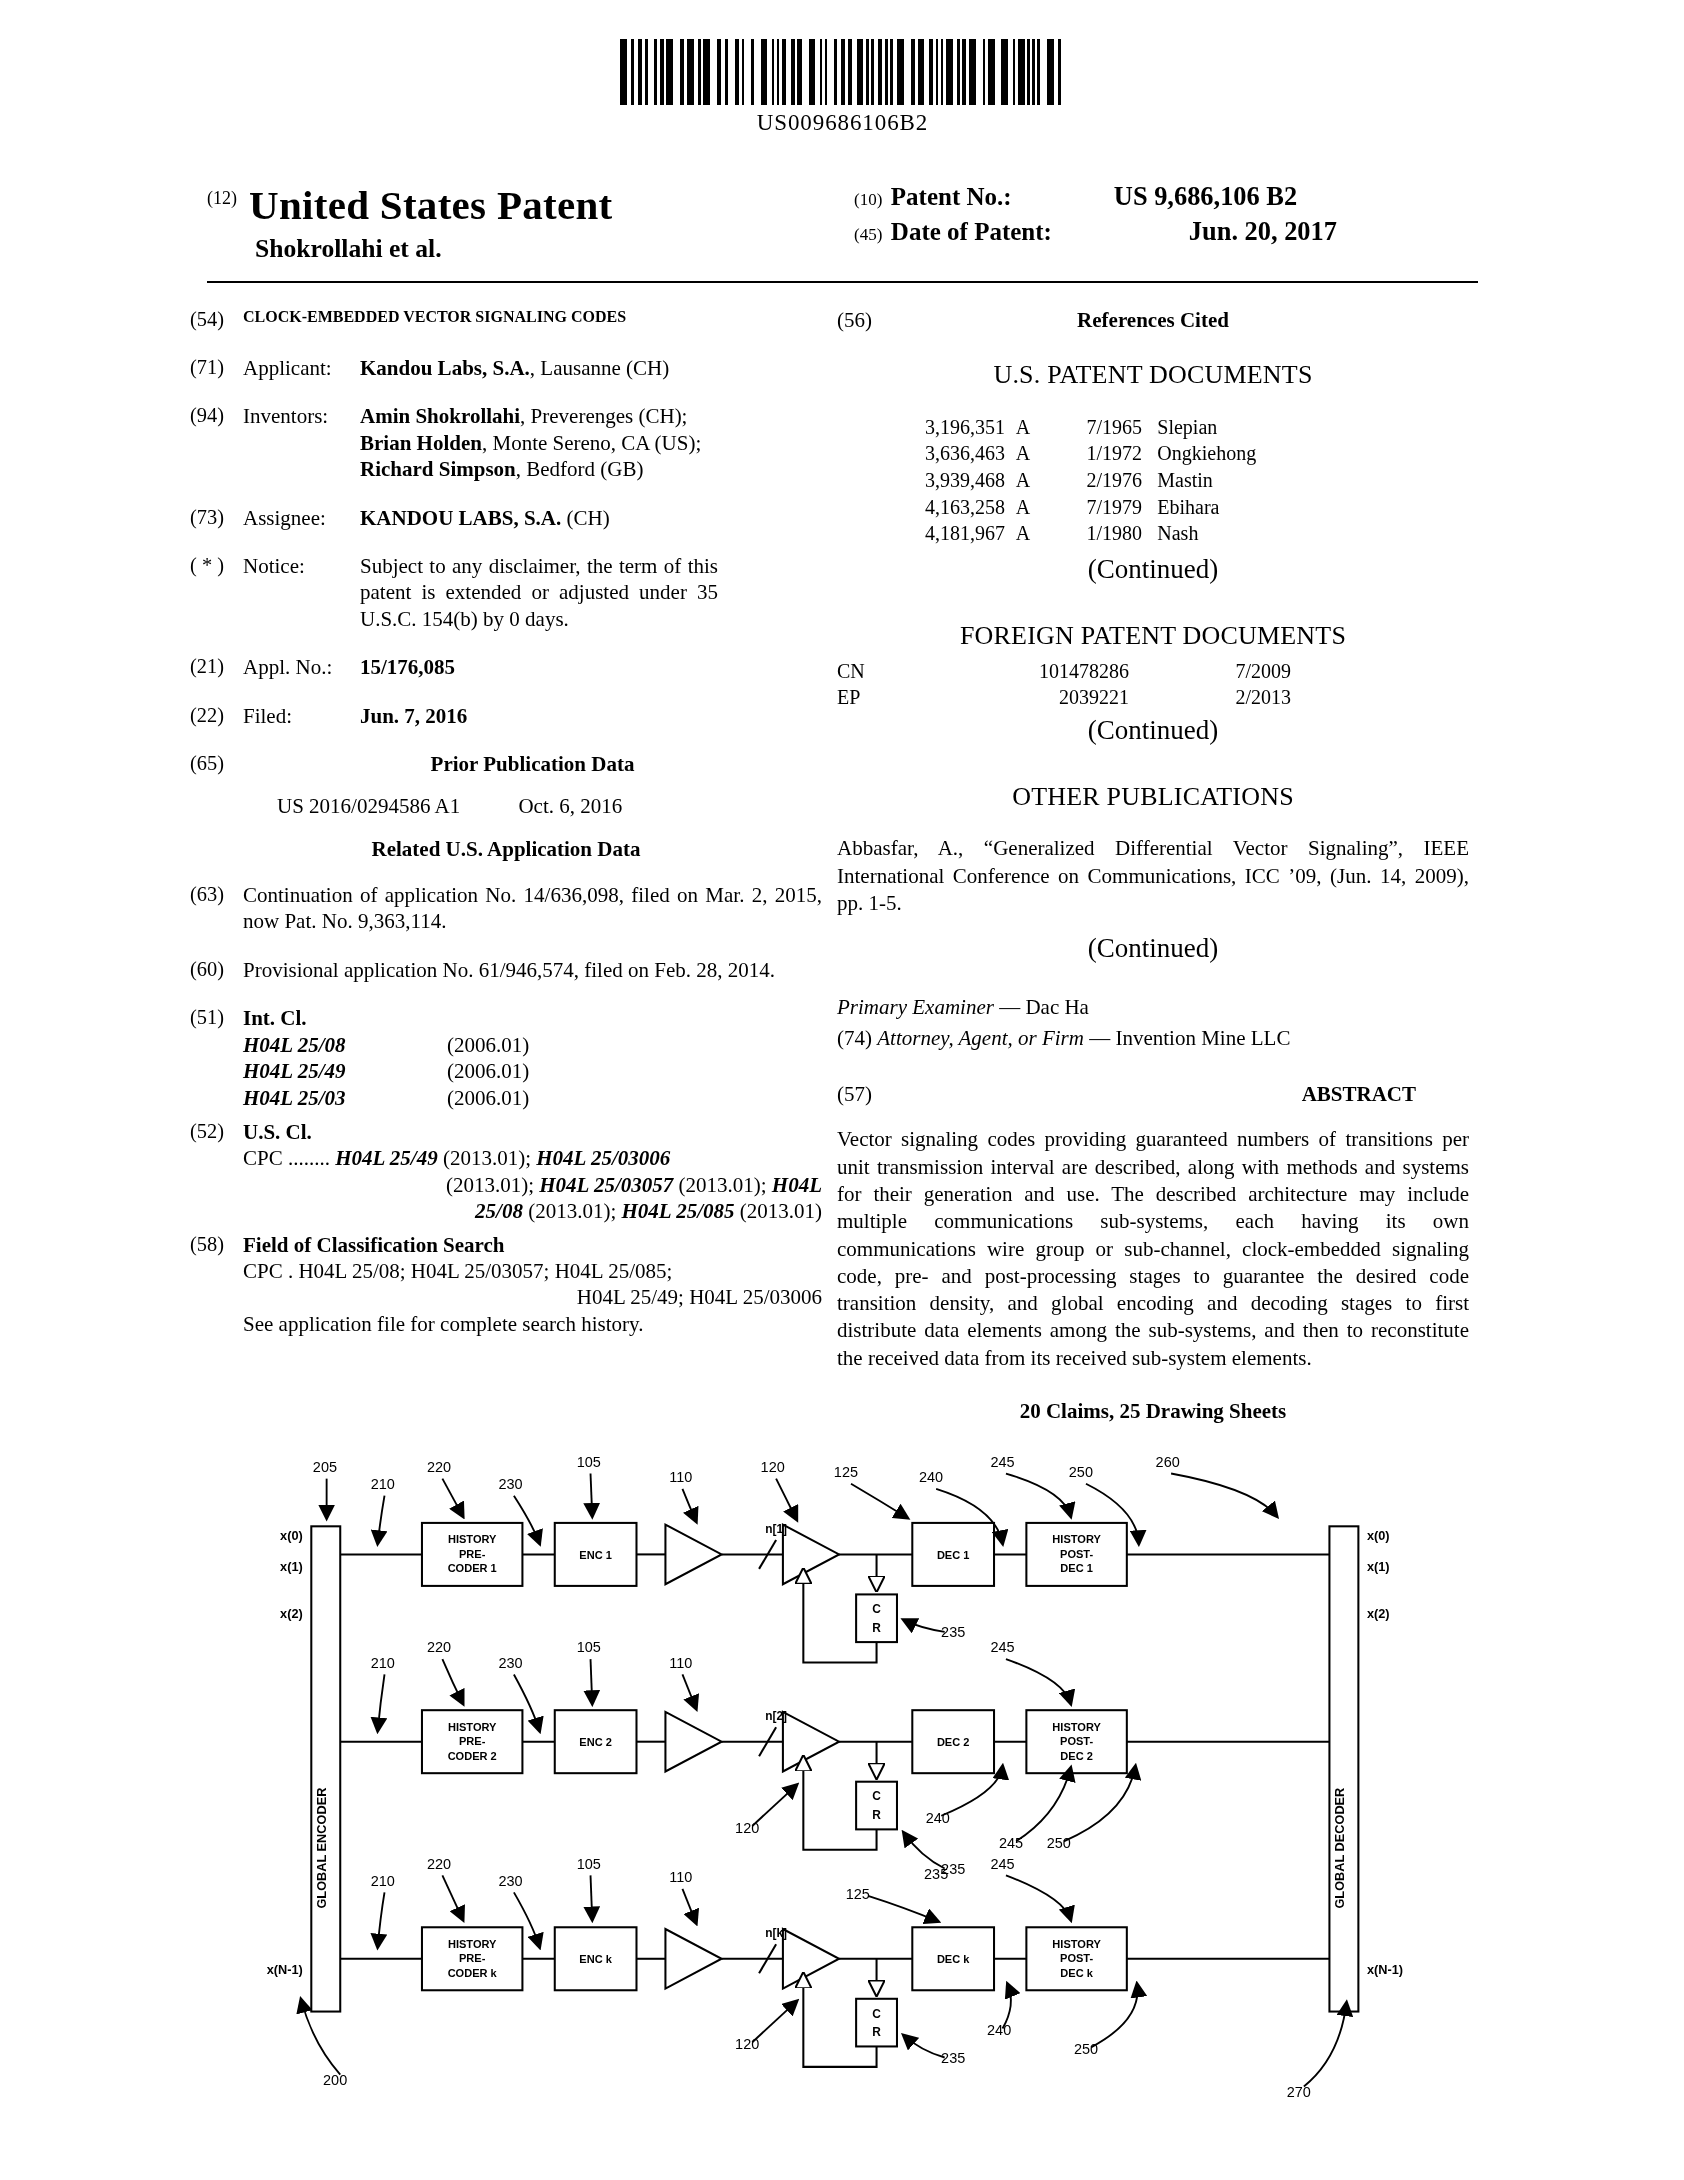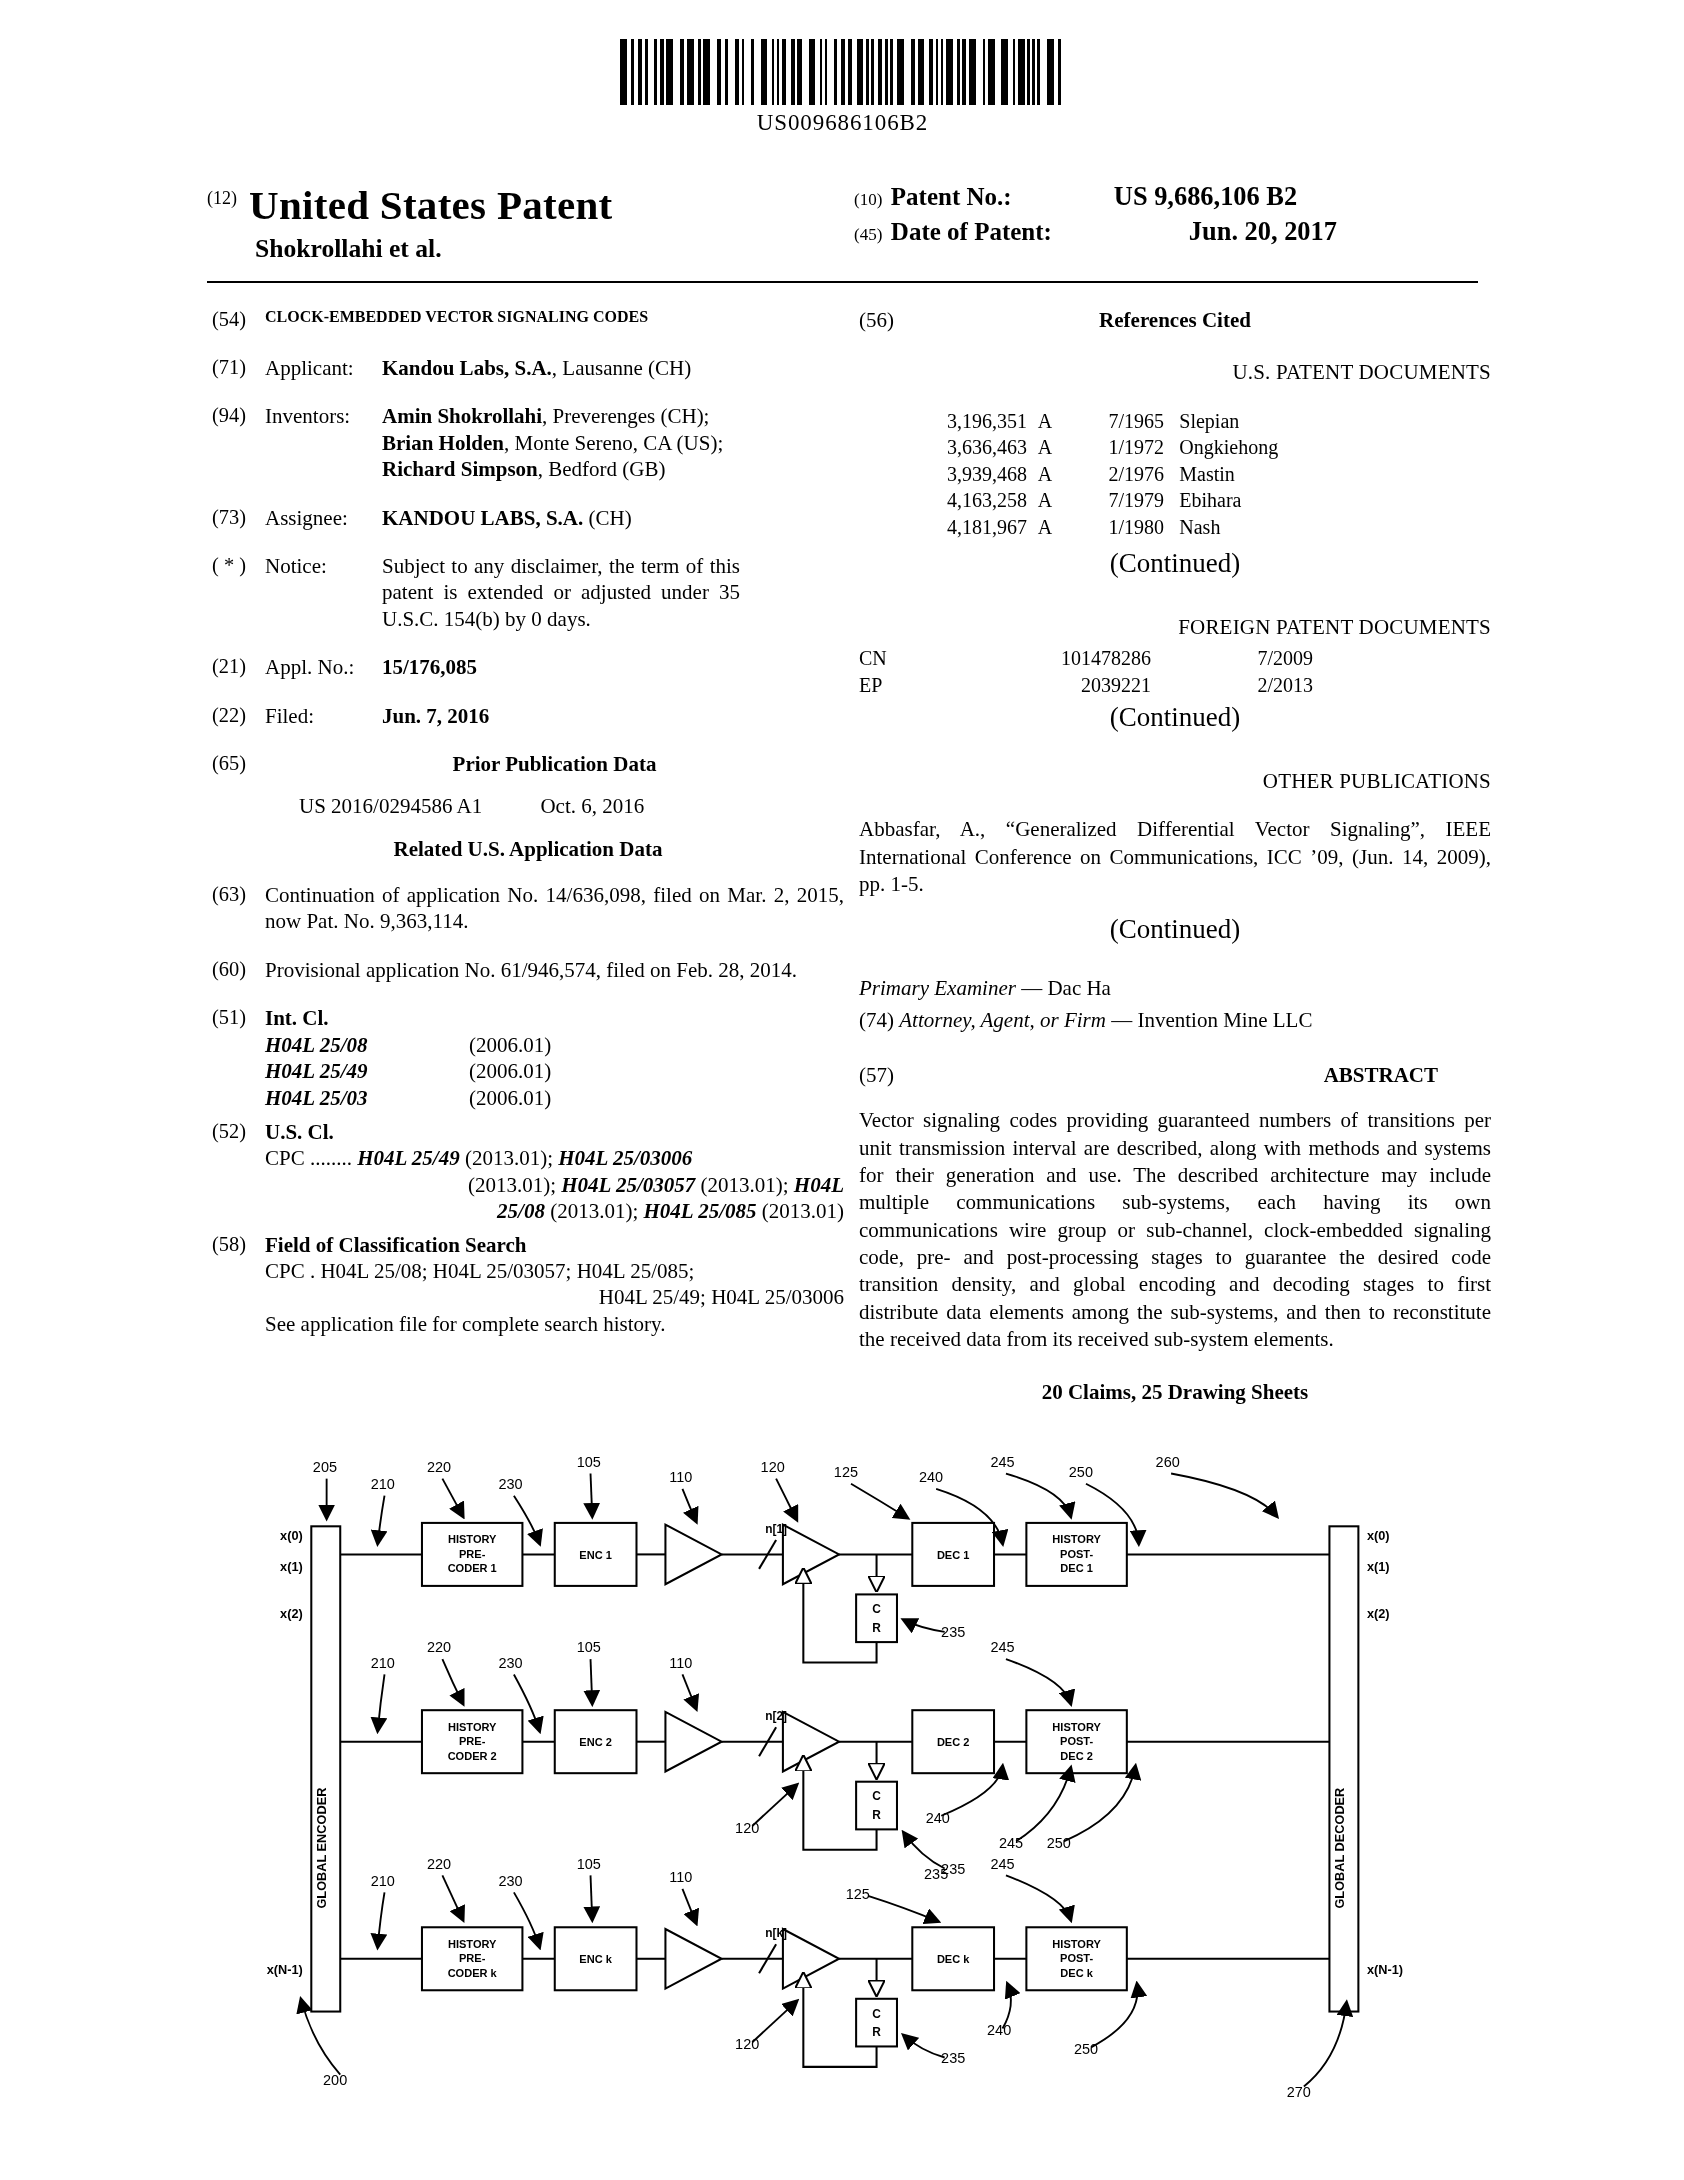--- a/index.html
+++ b/index.html
@@ -26,37 +26,37 @@
   .kind { font-size:18px; vertical-align:15.3px; }
   .usp-title { font-size:41px; font-weight:bold; letter-spacing:0.3px; display:inline-block; margin-left:12px; }
   .usp-authors { font-size:25.6px; font-weight:bold; margin-top:5.1px; margin-left:48px; }
   .mh-row { display:flex; align-items:baseline; font-size:25px; font-weight:bold; margin-bottom:4.3px; }
   .mh-row .kind { font-weight:normal; font-size:17px; margin-right:8.5px; vertical-align:1.7px; }
   .mh-row .lbl { width:223px; }
   .mh-row .val { font-size:26.4px; }
   .rule { position:absolute; left:207px; right:207px; top:281px; border-top:2.6px solid #000; }
 
   
-  .cols { position:absolute; left:212px; right:207px; top:307px; height:1124px; }
+  .cols { position:absolute; left:190px; right:207px; top:307px; height:1124px; }
   .col { position:absolute; top:0; width:632px; font-size:21px; line-height:1.26; }
   .col-l { left:0; }
   .col-r { left:647px; }
 
   .item { display:flex; margin-bottom:22px; }
   .item .num { width:53px; flex:0 0 53px; font-size:20.4px; }
   .item .body { flex:1; }
   .item .lbl { display:inline-block; width:117px; vertical-align:top; }
   .b { font-weight:bold; }
   .i { font-style:italic; }
   .bi { font-weight:bold; font-style:italic; }
   .just { text-align:justify; }
   .indent { margin-left:117px; }
 
   .sec-head { text-align:center; font-weight:bold; font-size:21px; }
-  .sec-head-sm { text-align:right; font-size:21px; letter-spacing:0.2px; }
+  .sec-head-sm { text-align:center; font-size:26px; letter-spacing:0.2px; }
 
   
   .intcl-row { display:flex; }
   .intcl-row .c1 { width:204px; }
 
   
   .ref-table { margin-left:49px; font-size:20px; line-height:1.33; }
   .ref-row { display:flex; }
   .ref-row .c1 { width:119px; text-align:right; }
   .ref-row .c2 { width:36px; text-align:center; }

